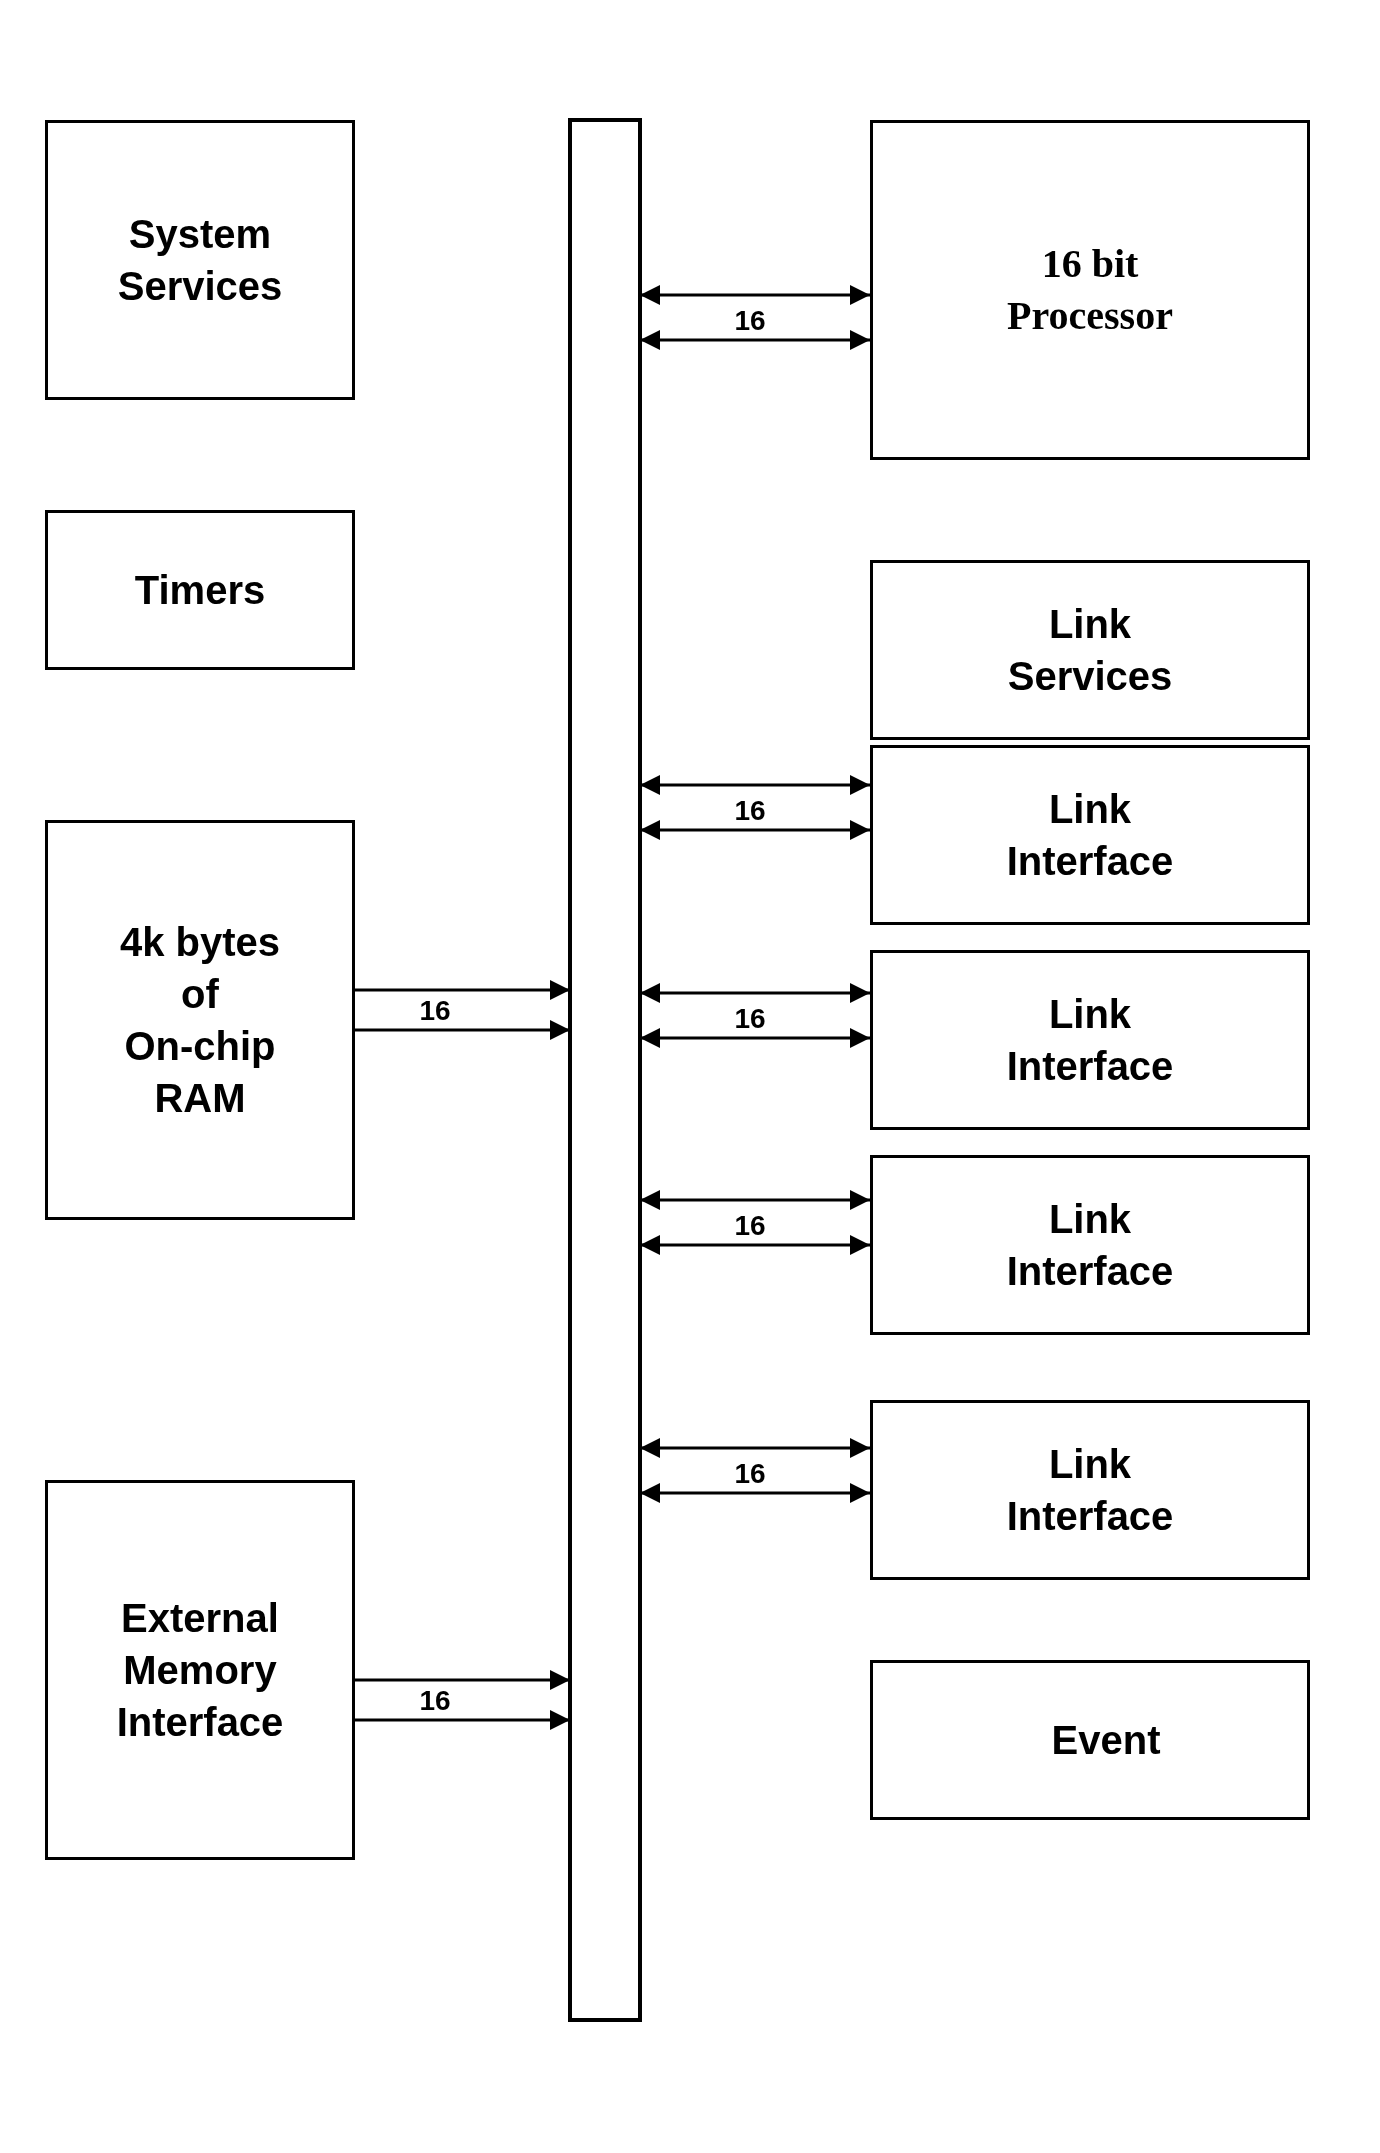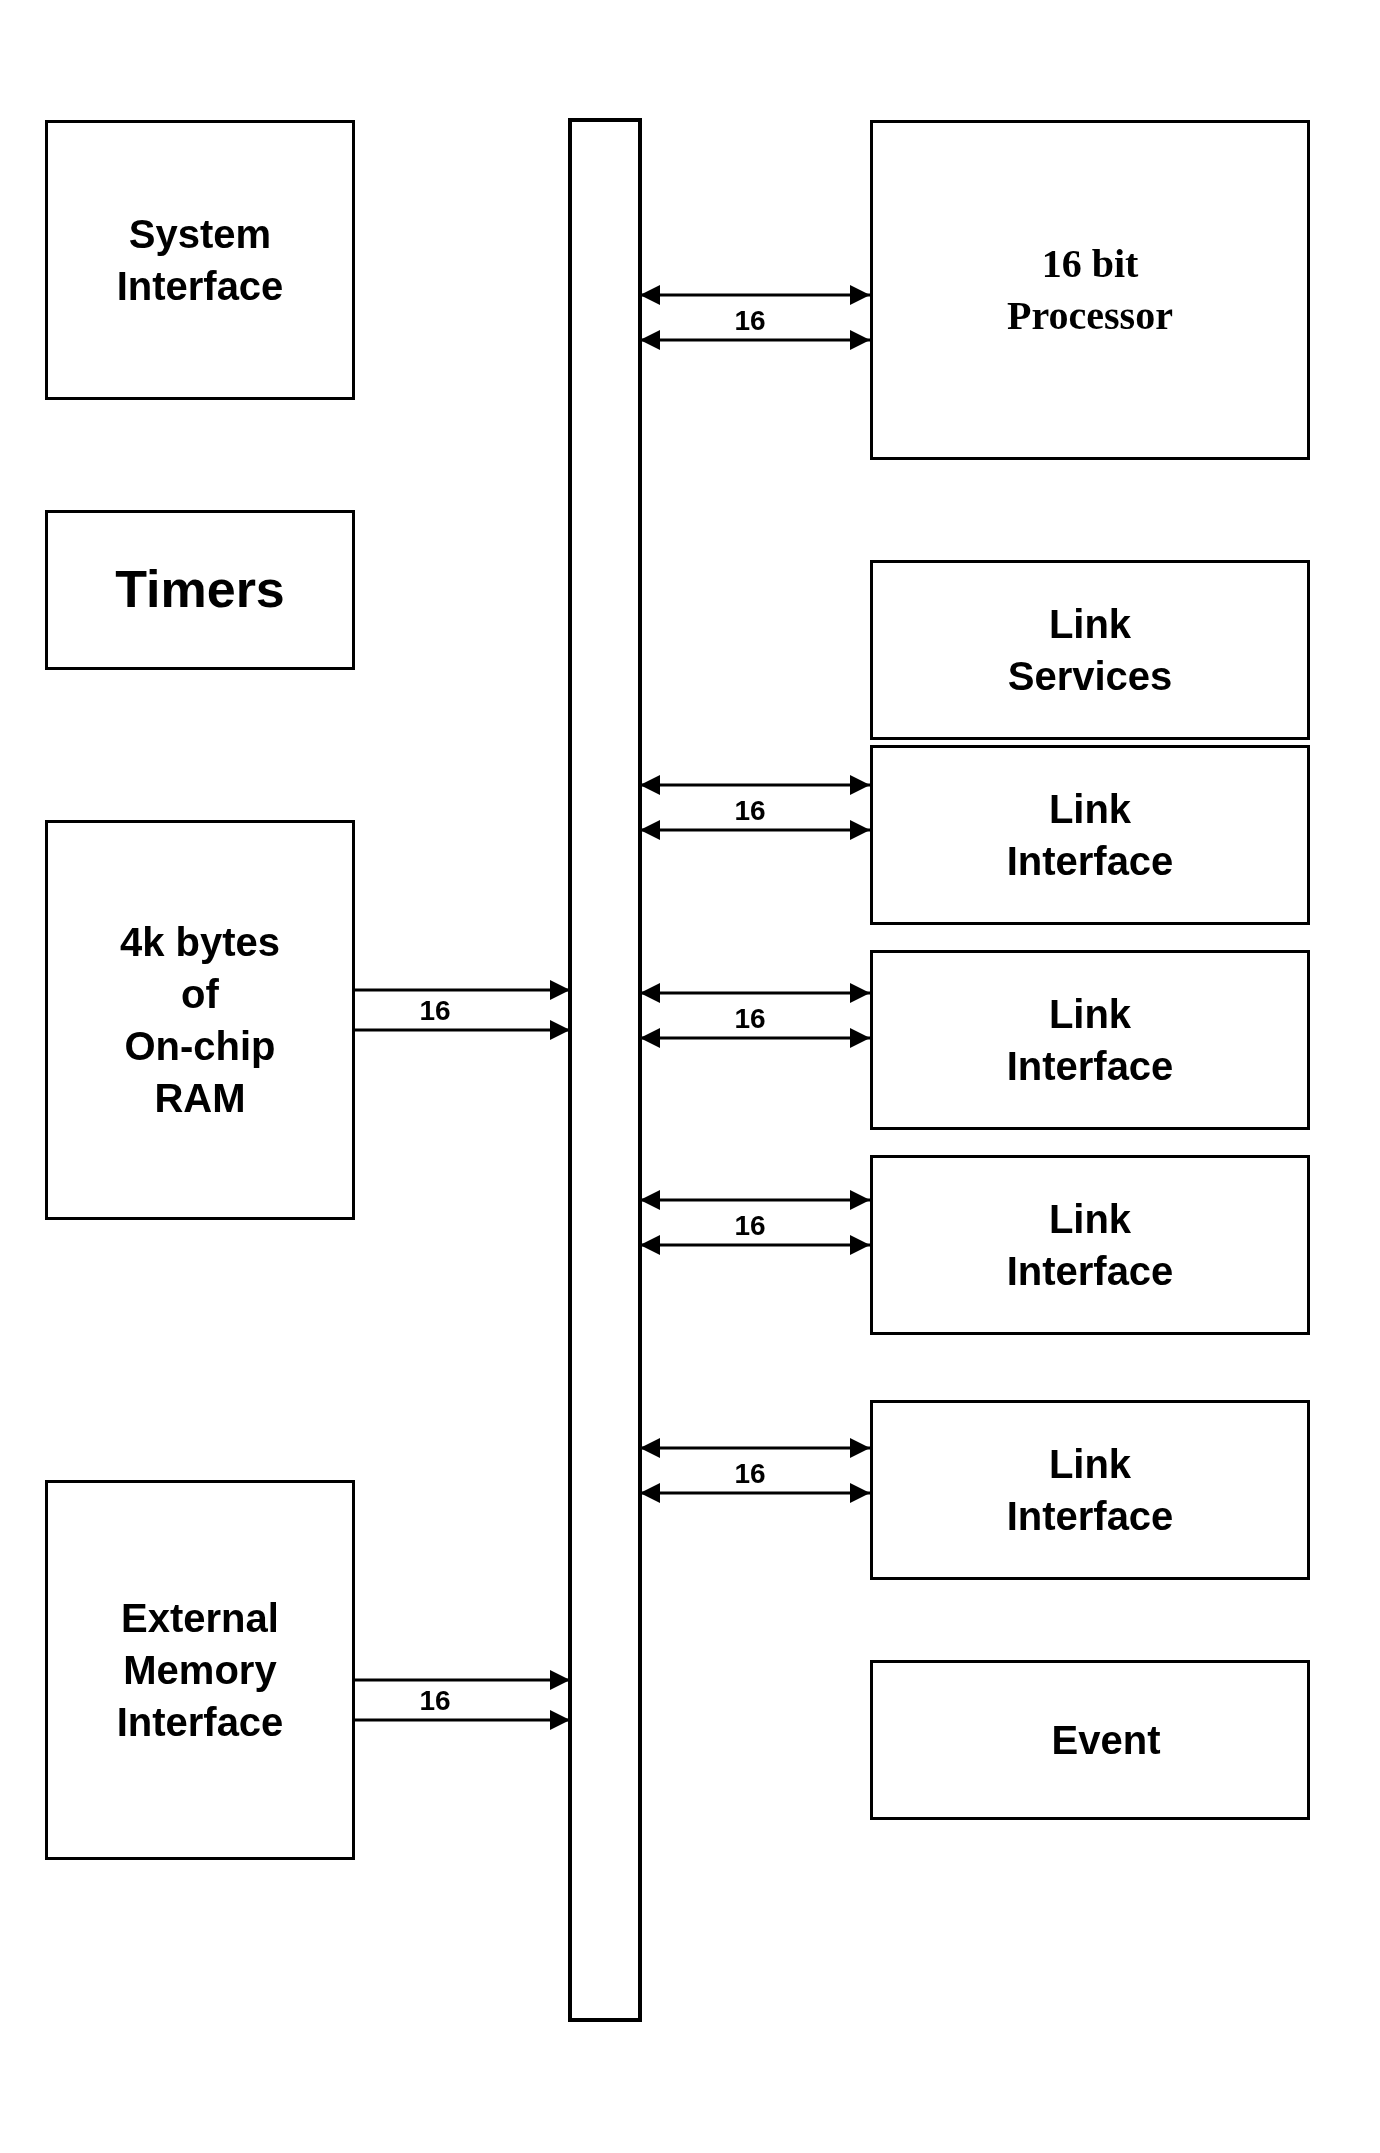--- a/index.html
+++ b/index.html
@@ -102,24 +102,24 @@
     <polygon points="640,1448 660,1438 660,1458" fill="black"></polygon>
     <line x1="640" y1="1493" x2="870" y2="1493" stroke="black" stroke-width="3"></line>
     <polygon points="640,1493 660,1483 660,1503" fill="black"></polygon>
     <polygon points="870,1493 850,1483 850,1503" fill="black"></polygon>
     <text x="750" y="1483" font-size="28" font-weight="bold" text-anchor="middle" font-family="Arial">16</text>
 
   </svg>
 
   <div class="box" style="left: 45px; top: 120px; width: 310px; height: 280px; font-size: 40px;">
     <span>System
-Interface</span>
+Services</span>
   </div>
 
-  <div class="box" style="left: 45px; top: 510px; width: 310px; height: 160px; font-size: 52px;">
+  <div class="box" style="left: 45px; top: 510px; width: 310px; height: 160px; font-size: 40px;">
     <span>Timers</span>
   </div>
 
   <div class="box" style="left: 45px; top: 820px; width: 310px; height: 400px; font-size: 40px;">
     <span>4k bytes<br>of<br>On-chip<br>RAM</span>
   </div>
 
   <div class="box" style="left: 45px; top: 1480px; width: 310px; height: 380px; font-size: 40px; justify-content: center;">
     <span>External<br>Memory<br>Interface</span>
   </div>

